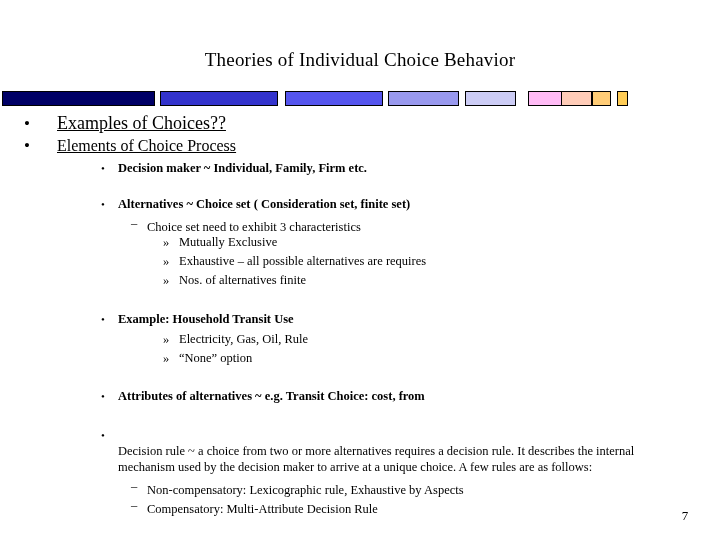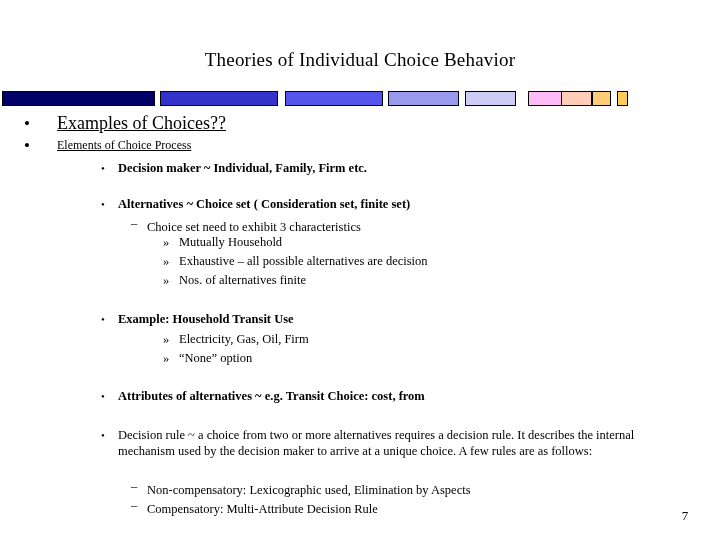--- a/index.html
+++ b/index.html
@@ -133,20 +133,21 @@
   }
   .lvl2-wrap .b {
     position: absolute;
     left: 0;
     top: 0;
     font-size: 11px;
   }
   .lvl2-wrap .t {
     margin-left: 17px;
     display: block;
+    margin-top: 16px;
   }
 
   
   #page-number {
     position: absolute;
     left: 670px;
     top: 508px;
     width: 30px;
     text-align: center;
     font-size: 13px;
@@ -172,81 +173,81 @@
     <div class="bar-seg" id="seg9" style="left: 617px; width: 11px; background: rgb(255, 204, 85);"></div>
   </div>
 
   <div class="lvl1" style="left:24px; top:113px;">
     <span class="b">•</span>
     <span class="t" style="font-size:18px;">Examples of Choices??</span>
   </div>
 
   <div class="lvl1" style="left:24px; top:135px;">
     <span class="b">•</span>
-    <span class="t" style="font-size:12px;">Elements of Choice Process</span>
+    <span class="t" style="font-size:16px;">Elements of Choice Process</span>
   </div>
 
   <div class="lvl2" style="left:101px; top:160px;">
     <span class="b">•</span>
     <span class="t">Decision maker ~ Individual, Family, Firm etc.</span>
   </div>
 
   <div class="lvl2" style="left:101px; top:196px;">
     <span class="b">•</span>
     <span class="t">Alternatives ~ Choice set ( Consideration set, finite set)</span>
   </div>
 
   <div class="lvl3" style="left:131px; top:215px;">
     <span class="b">–</span>
     <span class="t">Choice set need to exhibit 3 characteristics</span>
   </div>
 
   <div class="lvl4" style="left:163px; top:234px;">
     <span class="b">»</span>
-    <span class="t">Mutually Household</span>
+    <span class="t">Mutually Exclusive</span>
   </div>
 
   <div class="lvl4" style="left:163px; top:253px;">
     <span class="b">»</span>
-    <span class="t">Exhaustive – all possible alternatives are decision</span>
+    <span class="t">Exhaustive – all possible alternatives are requires</span>
   </div>
 
   <div class="lvl4" style="left:163px; top:272px;">
     <span class="b">»</span>
     <span class="t">Nos. of alternatives finite</span>
   </div>
 
   <div class="lvl2" style="left:101px; top:311px;">
     <span class="b">•</span>
     <span class="t">Example: Household Transit Use</span>
   </div>
 
   <div class="lvl4" style="left:163px; top:331px;">
     <span class="b">»</span>
-    <span class="t">Electricity, Gas, Oil, Firm</span>
+    <span class="t">Electricity, Gas, Oil, Rule</span>
   </div>
 
   <div class="lvl4" style="left:163px; top:350px;">
     <span class="b">»</span>
     <span class="t">“None” option</span>
   </div>
 
   <div class="lvl2" style="left:101px; top:388px;">
     <span class="b">•</span>
     <span class="t">Attributes of alternatives ~ e.g. Transit Choice: cost, from</span>
   </div>
 
   <div class="lvl2-wrap" style="left:101px; top:427px; width:545px;">
     <span class="b">•</span>
     <span class="t">Decision rule ~ a choice from two or more alternatives requires a decision rule. It describes the internal mechanism used by the decision maker to arrive at a unique choice.  A few rules are as follows:</span>
   </div>
 
   <div class="lvl3" style="left:131px; top:478px;">
     <span class="b">–</span>
-    <span class="t">Non-compensatory: Lexicographic used, Elimination by Aspects</span>
+    <span class="t">Non-compensatory: Lexicographic rule, Exhaustive by Aspects</span>
   </div>
 
   <div class="lvl3" style="left:131px; top:497px;">
     <span class="b">–</span>
     <span class="t">Compensatory: Multi-Attribute Decision Rule</span>
   </div>
 
   <div id="page-number">7</div>
 
 </div>

